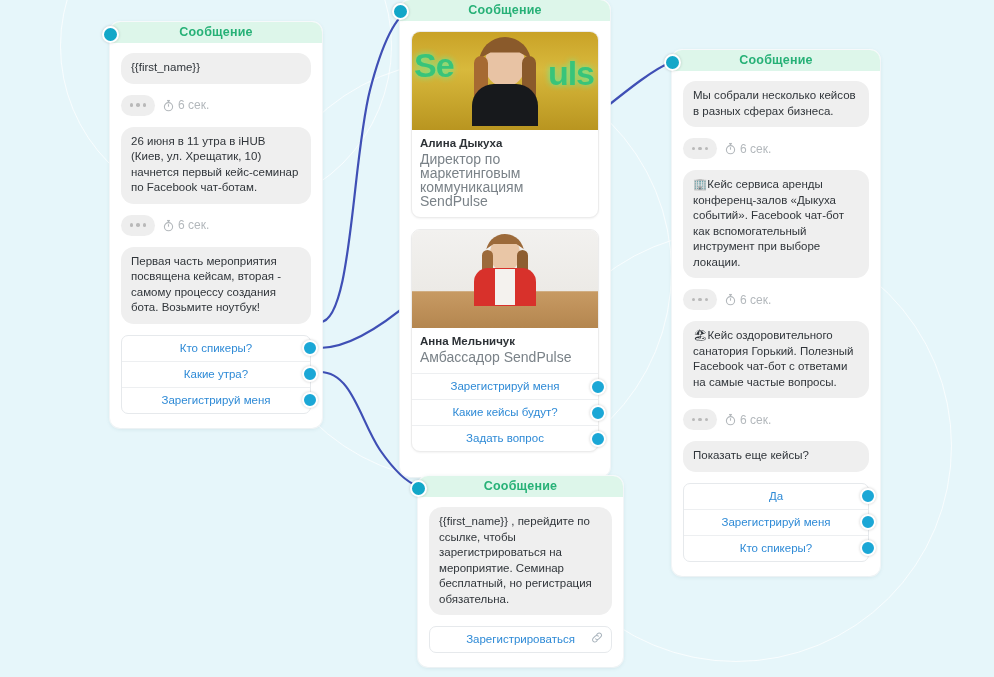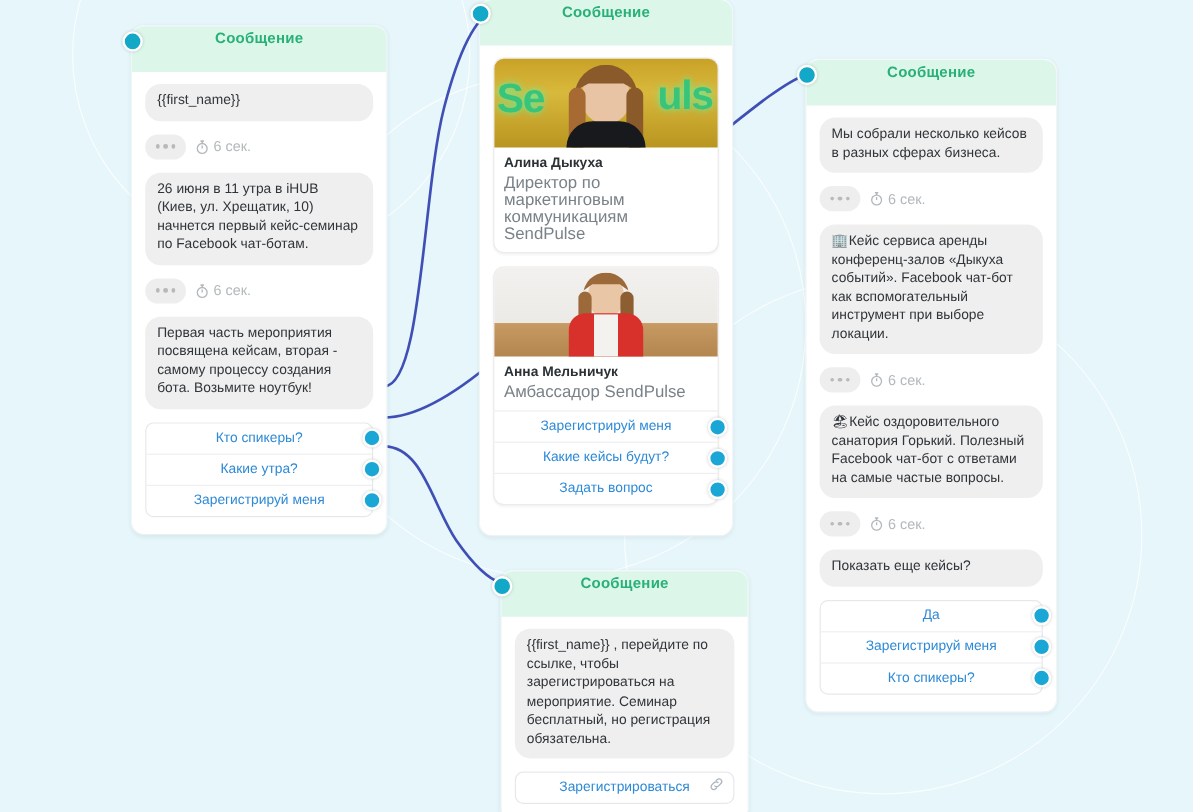--- a/index.html
+++ b/index.html
@@ -50,21 +50,21 @@
   .node {
     position: absolute;
     background: #ffffff;
     border-radius: 10px;
     box-shadow: 0 1px 4px rgba(40,90,110,0.13), 0 0 0 1px rgba(255,255,255,0.9);
     z-index: 3;
   }
   .node-head {
     background: #ddf6ea;
     border-radius: 10px 10px 0 0;
-    height: 38px;
+    height: 21px;
     line-height: 21px;
     text-align: center;
     color: #27b177;
     font-size: 12.5px;
     font-weight: bold;
     letter-spacing: 0.2px;
   }
   .node-body {
     padding: 10px 11px 14px 11px;
   }
@@ -163,21 +163,21 @@
   .gallery-card {
     border: 1px solid #ececec;
     border-radius: 9px;
     background: #fff;
     overflow: visible;
     margin-bottom: 11px;
     box-shadow: 0 1px 2px rgba(0,0,0,0.05);
     position: relative;
   }
   .gal-img {
-    height: 74px;
+    height: 98px;
     border-radius: 8px 8px 0 0;
     background-size: cover;
     background-position: center top;
     position: relative;
     overflow: hidden;
   }
   .gal-txt {
     padding: 7px 8px 9px 8px;
   }
   .gal-title {
@@ -286,21 +286,21 @@
 
   <div class="node" style="left:400px;top:0px;width:210px;">
     <div class="dot-in" style="top:3px;"></div>
     <div class="node-head">Сообщение</div>
     <div class="node-body">
 
       <div class="gallery-card">
         <div class="gal-img" style="background:linear-gradient(180deg,#c9a227 0%,#d8b93c 38%,#b99520 100%);">
 
           <div style="position:absolute;left:2px;top:14px;font-size:34px;font-weight:bold;color:#38c47a;font-family:'Liberation Sans',sans-serif;letter-spacing:-1px;text-shadow:0 0 6px #5ef0a0;">Se</div>
-          <div style="position:absolute;right:4px;top:12px;font-size:34px;font-weight:bold;color:#38c47a;font-family:'Liberation Sans',sans-serif;letter-spacing:-1px;text-shadow:0 0 6px #5ef0a0;">uls</div>
+          <div style="position:absolute;right:4px;top:22px;font-size:34px;font-weight:bold;color:#38c47a;font-family:'Liberation Sans',sans-serif;letter-spacing:-1px;text-shadow:0 0 6px #5ef0a0;">uls</div>
 
           <div style="position:absolute;left:50%;top:8px;transform:translateX(-50%);width:70px;height:80px;">
             <div style="position:absolute;left:50%;top:0;transform:translateX(-50%);width:40px;height:46px;border-radius:50% 50% 45% 45%;background:#e8c3a4;"></div>
             <div style="position:absolute;left:50%;top:-3px;transform:translateX(-50%);width:52px;height:52px;border-radius:50% 50% 40% 40%;background:#8a5a2b;clip-path:polygon(0 0,100% 0,100% 42%,78% 30%,22% 30%,0 42%);"></div>
             <div style="position:absolute;left:4px;top:16px;width:14px;height:52px;border-radius:8px;background:#a66a32;"></div>
             <div style="position:absolute;right:4px;top:16px;width:14px;height:52px;border-radius:8px;background:#8a5a2b;"></div>
             <div style="position:absolute;left:50%;top:44px;transform:translateX(-50%);width:66px;height:42px;border-radius:22px 22px 0 0;background:#17191c;"></div>
           </div>
         </div>
         <div class="gal-txt">

